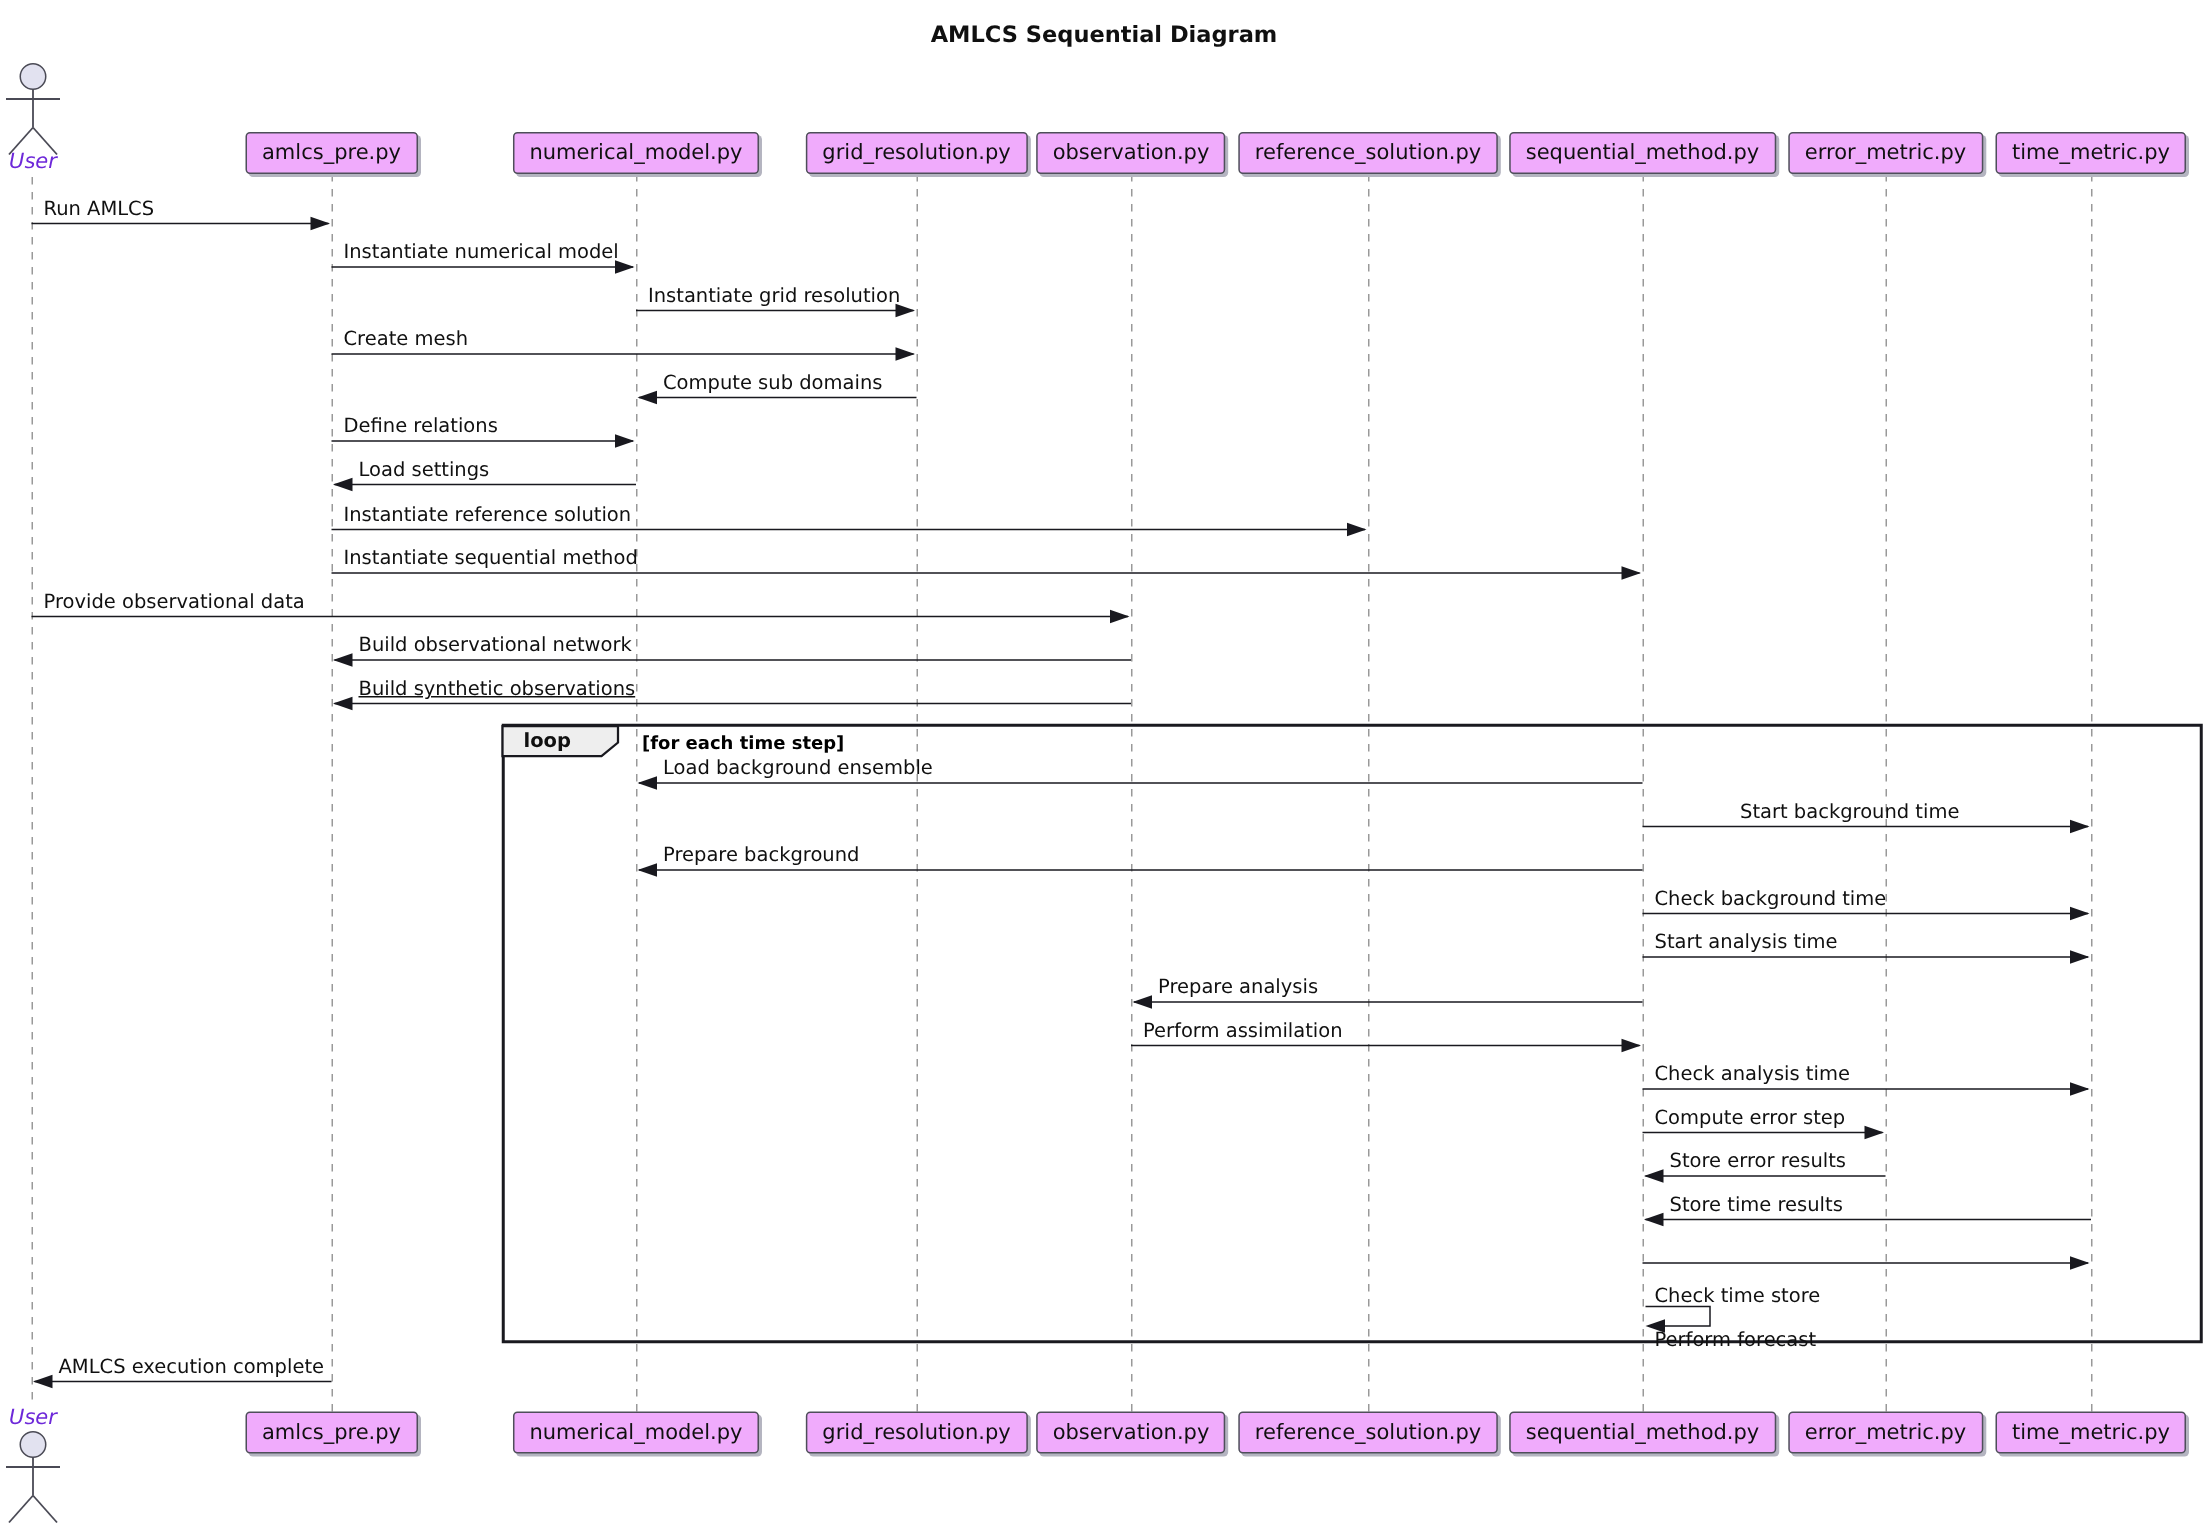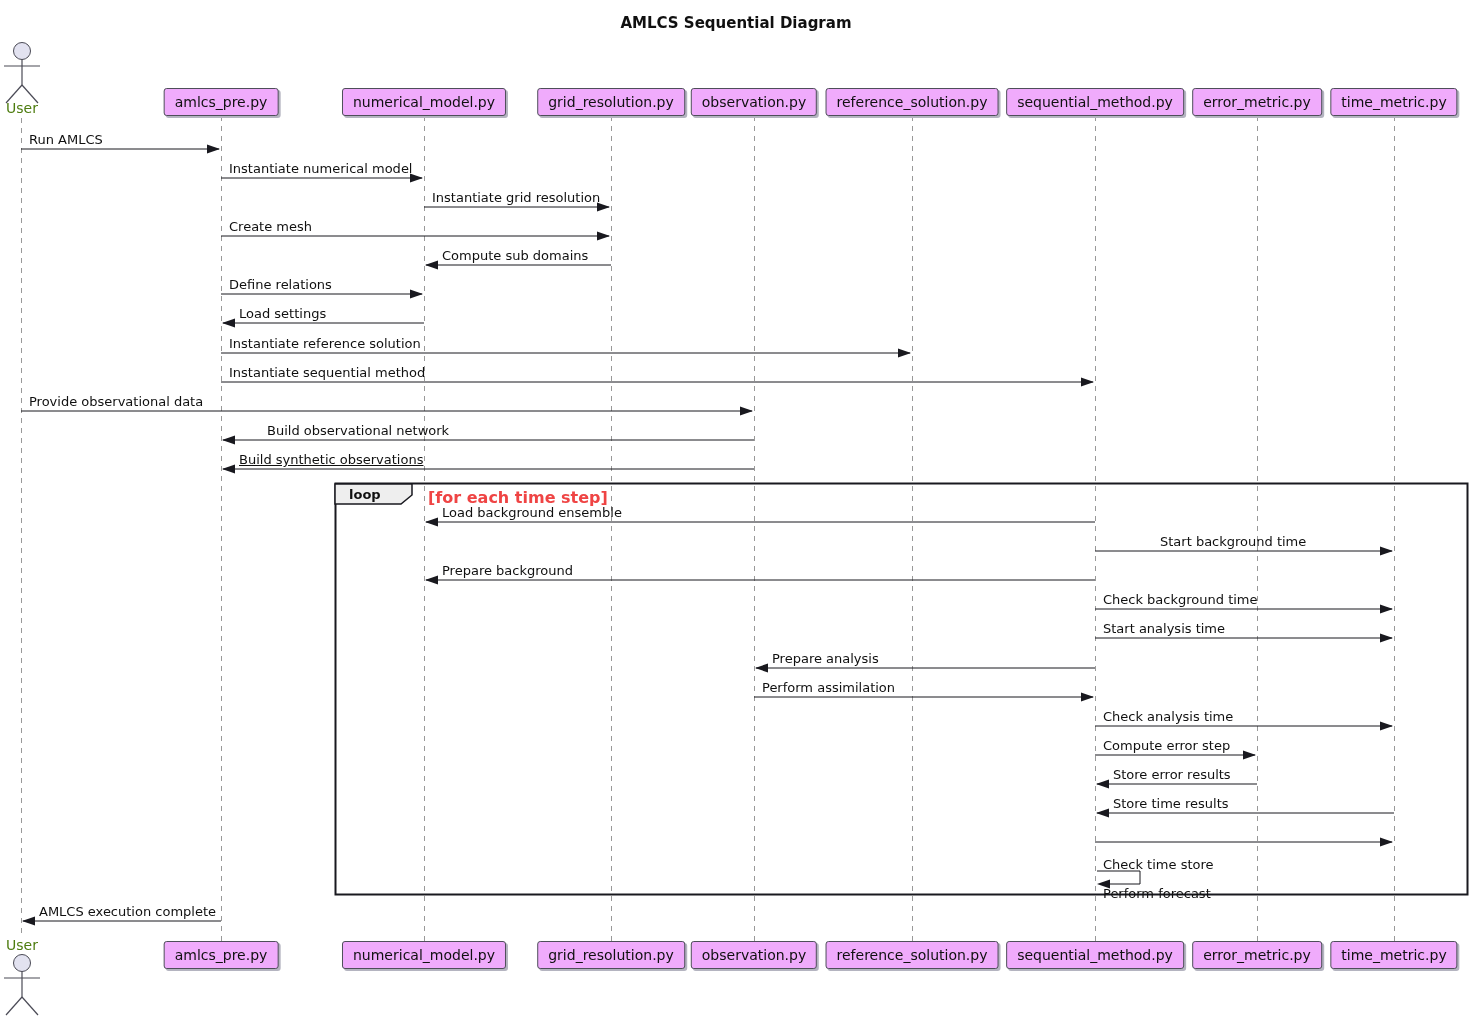--- a/index.html
+++ b/index.html
@@ -13,32 +13,32 @@
   }
   .pbox{
     position:absolute;transform:translateX(-50%);
     background:#f0abfc;border:1px solid #4e4e5a;border-radius:3px;
     box-shadow:2px 2px 0 #b4b4c0;
     padding:4px 10px;font-size:14px;color:#101010;
     white-space:nowrap;height:18px;line-height:18px;box-sizing:content-box;
   }
   .actor-label{
     position:absolute;transform:translateX(-50%);
-    font-size:14px;color:#4d7c0f;white-space:nowrap;
+    font-size:14px;color:#6d28d9;white-space:nowrap;font-style:italic;
   }
   .msg-label{
     position:absolute;font-size:13px;color:#101010;
     white-space:nowrap;height:14px;line-height:14px;
   }
   .loop-label{
     position:absolute;font-weight:bold;font-size:13px;color:#101010;
     white-space:nowrap;
   }
   .loop-cond{
-    position:absolute;font-weight:bold;font-size:16px;color:#ef4444;
+    position:absolute;font-weight:bold;font-size:12px;color:#000000;
     white-space:nowrap;
   }
   svg.canvas{position:absolute;top:0;left:0;}
 </style>
 </head>
 <body>
 
 <div class="diagram">
   <div class="title">AMLCS Sequential Diagram</div>
   <svg class="canvas" id="links" width="1472" height="1019" viewBox="0 0 1472 1019">
@@ -126,21 +126,21 @@
       <div class="msg-label" style="left: 29px; top: 133px;">Run AMLCS</div>
       <div class="msg-label" style="left: 229px; top: 162px;">Instantiate numerical model</div>
       <div class="msg-label" style="left: 432px; top: 191px; text-align: center;">Instantiate grid resolution</div>
       <div class="msg-label" style="left: 229px; top: 220px;">Create mesh</div>
       <div class="msg-label" style="left: 442px; top: 249px;">Compute sub domains</div>
       <div class="msg-label" style="left: 229px; top: 278px;">Define relations</div>
       <div class="msg-label" style="left: 239px; top: 307px;">Load settings</div>
       <div class="msg-label" style="left: 229px; top: 337px;">Instantiate reference solution</div>
       <div class="msg-label" style="left: 229px; top: 366px;">Instantiate sequential method</div>
       <div class="msg-label" style="left: 29px; top: 395px;">Provide observational data</div>
-      <div class="msg-label" style="left: 239px; top: 424px; margin-left: 28px;">Build observational network</div>
+      <div class="msg-label" style="left: 239px; top: 424px;">Build observational network</div>
       <div class="msg-label" style="left: 239px; top: 453px; text-decoration: underline;">Build synthetic observations</div>
       <div class="msg-label" style="left: 442px; top: 506px;">Load background ensemble</div>
       <div class="msg-label" style="left: 1160px; top: 535px;">Start background time</div>
       <div class="msg-label" style="left: 442px; top: 564px;">Prepare background</div>
       <div class="msg-label" style="left: 1103px; top: 593px;">Check background time</div>
       <div class="msg-label" style="left: 1103px; top: 622px;">Start analysis time</div>
       <div class="msg-label" style="left: 772px; top: 652px;">Prepare analysis</div>
       <div class="msg-label" style="left: 762px; top: 681px;">Perform assimilation</div>
       <div class="msg-label" style="left: 1103px; top: 710px;">Check analysis time</div>
       <div class="msg-label" style="left: 1103px; top: 739px;">Compute error step</div>

